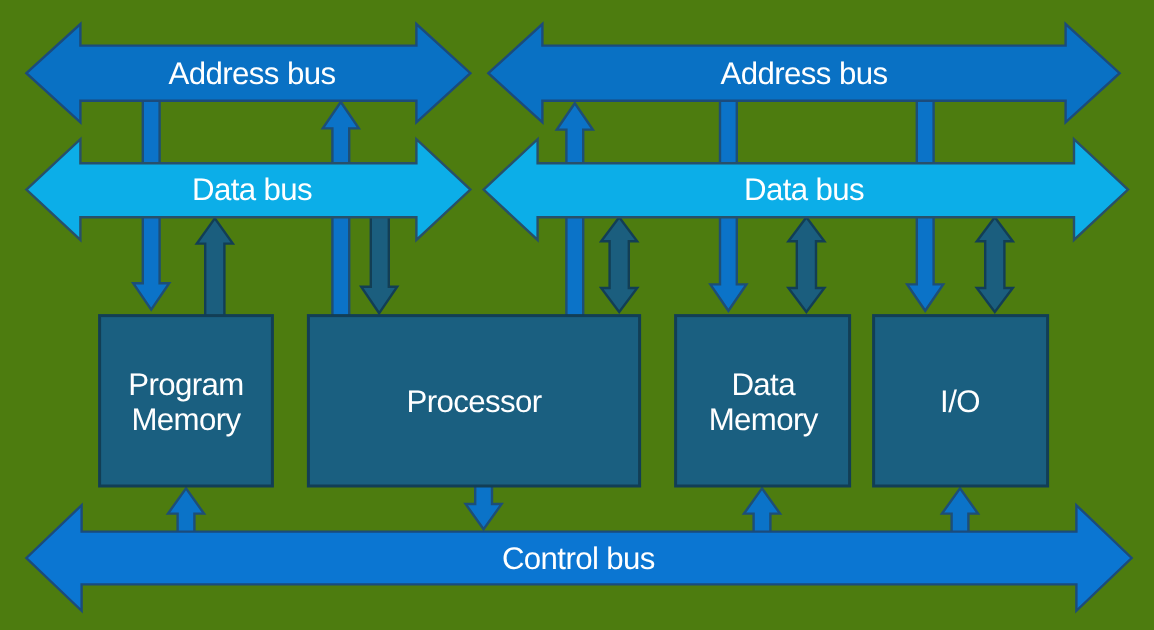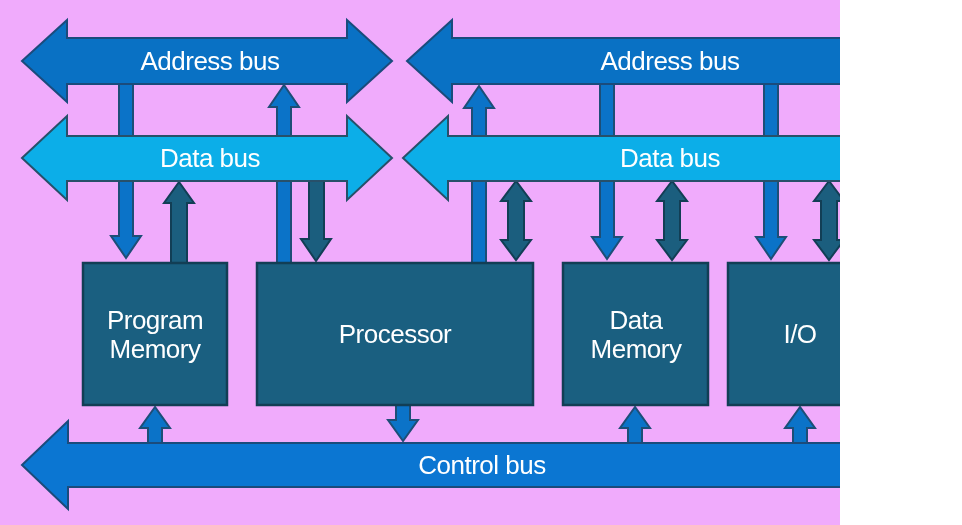--- a/index.html
+++ b/index.html
@@ -1,16 +1,16 @@
 <!DOCTYPE html>
 <html><head>
 <meta charset="utf-8">
 <style>
   html,body{margin:0;padding:0;background:#ffffff;}
-  #canvas{position:relative;width:840px;height:525px;background:#f0abfc;overflow:hidden;}
+  #canvas{position:relative;width:962px;height:525px;background:#4d7c0f;overflow:hidden;}
   svg{display:block;}
   text{font-family:"Liberation Sans", sans-serif;}
   .bus-label, .block-label{
     font-size:26px;
     fill:#ffffff;
     text-anchor:middle;
     letter-spacing:-0.5px;
   }
 </style>
 </head>

